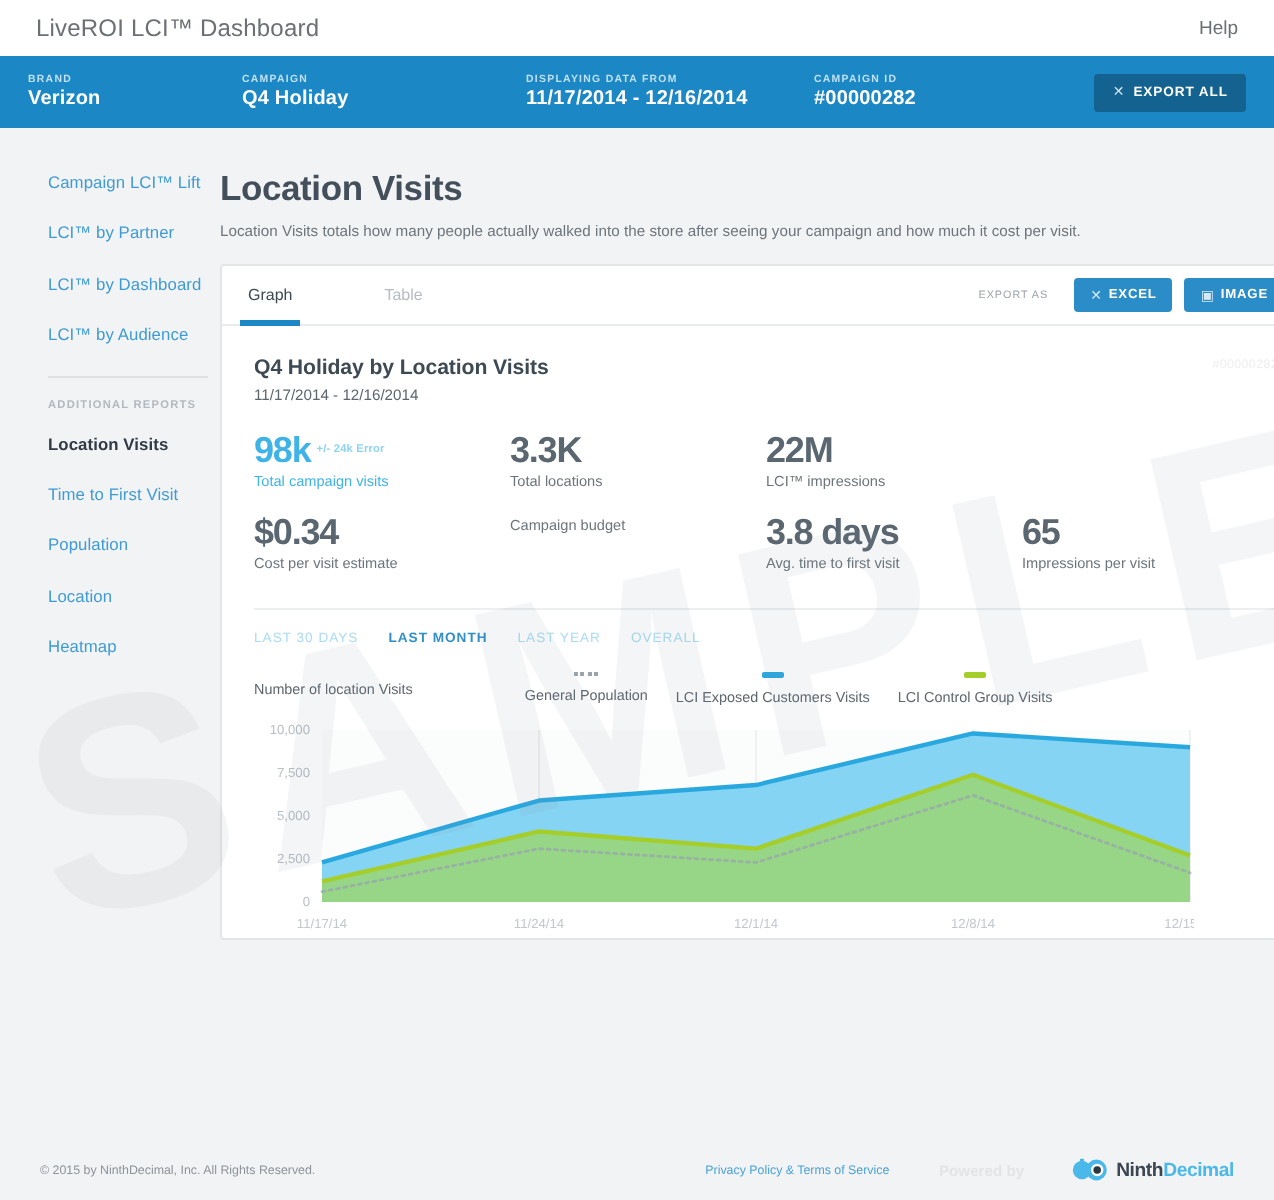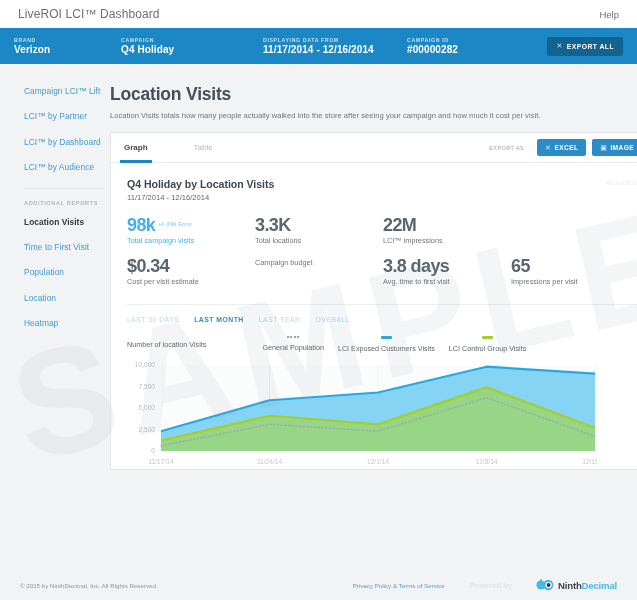--- a/index.html
+++ b/index.html
@@ -69,21 +69,21 @@
   .card {
     margin-top: 12px; background: #ffffff;
     border: 1px solid #e3e6e8; border-radius: 2px;
     position: relative; overflow: hidden;
   }
   .card-tabs {
     height: 30px; display: flex; align-items: center;
     border-bottom: 1px solid #e9ecee; padding: 0 13px; position: relative;
   }
   .tab {
-    font-size: 8px; color: #3d4953; font-weight: bold;
+    font-size: 8px; color: #3d4953; font-weight: normal;
     margin-right: 46px; position: relative; height: 30px;
     display: flex; align-items: center; cursor: pointer;
   }
   .tab.inactive { color: #b5bcc2; font-weight: normal; }
   .tab.active::after {
     content: ""; position: absolute; left: -4px; right: -4px; bottom: 0;
     height: 3px; background: #1b87c4;
   }
   .export-as {
     margin-left: auto; font-size: 5.4px; color: #9aa2a9;

